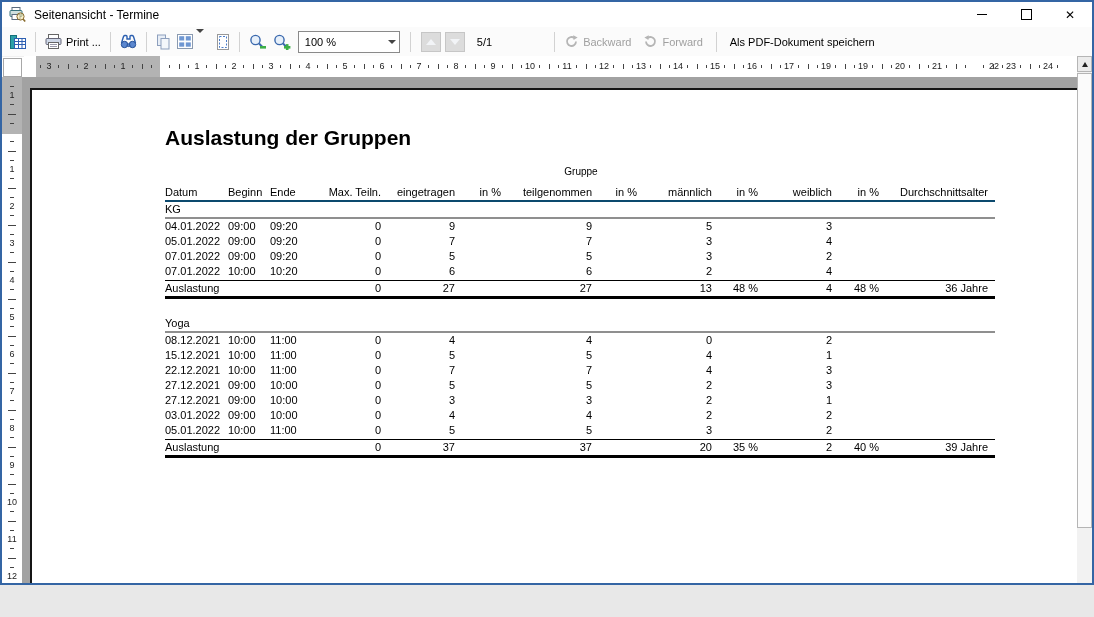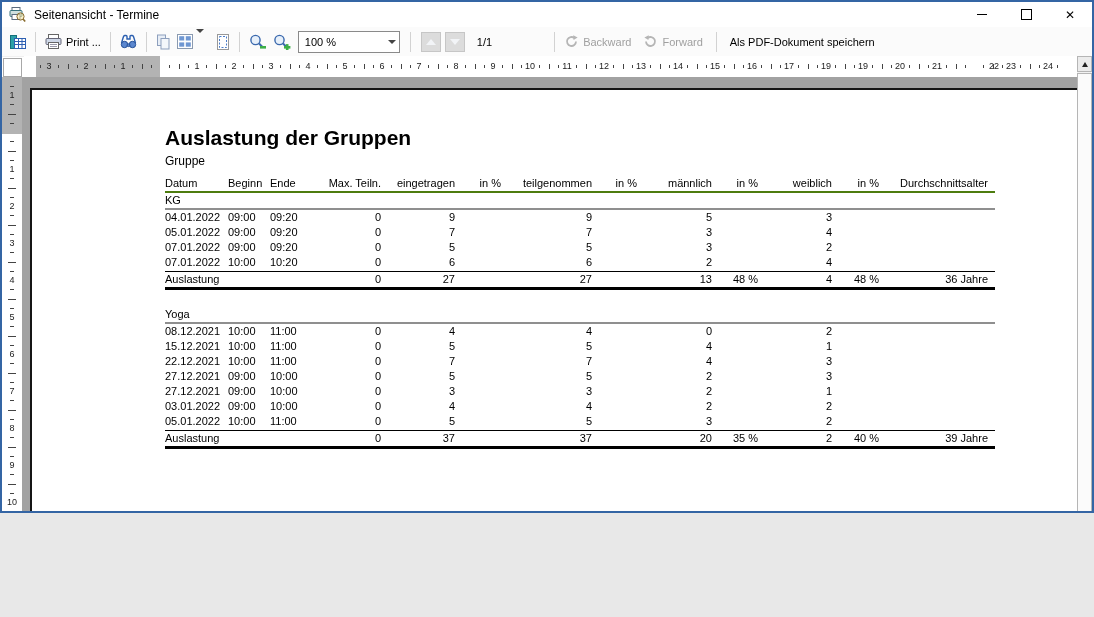--- a/index.html
+++ b/index.html
@@ -1,16 +1,16 @@
 <!DOCTYPE html>
 <html><head>
 <meta charset="utf-8">
 <style>
   html,body{margin:0;padding:0;background:#e8e8e8;font-family:"Liberation Sans",sans-serif;}
-  .win{position:relative;width:1094px;height:513px;box-sizing:border-box;border:2px solid #3465a4;background:#fff;overflow:hidden;padding-left:24px;}
+  .win{position:relative;width:1094px;height:585px;box-sizing:border-box;border:2px solid #3465a4;background:#fff;overflow:hidden;padding-left:24px;}
 
   
   .titlebar{position:absolute;left:0;top:0;right:0;height:25px;background:#fff;display:flex;align-items:center;}
   .app-icon{margin-left:7px;width:17px;height:17px;display:flex;align-items:center;}
   .title-text{margin-left:8px;font-size:12px;color:#000;}
   .win-controls{position:absolute;right:0;top:0;height:25px;display:flex;}
   .wbtn{width:44px;height:25px;display:flex;align-items:center;justify-content:center;cursor:default;}
   .glyph-min{width:10px;height:1px;background:#000;}
   .glyph-max{width:9px;height:9px;border:1px solid #000;}
   .glyph-close{font-size:12px;color:#000;line-height:1;}
@@ -45,26 +45,26 @@
   .v-tick.big{left:6px;width:8px;}
 
   
   .preview-top{position:absolute;left:20px;top:75px;width:1055px;height:11px;background:#a2a2a2;}
   .preview-left{position:absolute;left:20px;top:75px;width:8px;height:523px;background:#a2a2a2;}
   .page{position:absolute;left:28px;top:86px;width:1047px;height:512px;background:#fff;border-left:2px solid #151515;border-top:2px solid #151515;overflow:hidden;}
 
   
   .report{position:absolute;left:133px;top:36px;width:832px;color:#000;}
   .report h1{margin:0;font-size:21px;font-weight:bold;}
-  .group-label{margin-top:4px;font-size:12px;}
+  .group-label{margin-top:16px;font-size:10px;text-align:center;}
   table.rep{border-collapse:collapse;table-layout:fixed;width:830px;margin-top:8px;}
   table.rep td{font-size:11px;line-height:13px;padding:1px 0;white-space:nowrap;overflow:hidden;}
   .al{text-align:left;} .ar{text-align:right;}
   td.c12{padding-right:7px !important;}
-  .hdr-row td{border-bottom:2px solid #4d7c0f;padding-bottom:3px;}
+  .hdr-row td{border-bottom:2px solid #0c4a6e;padding-bottom:3px;}
   .name-row td{border-bottom:2px solid #8f8f8f;padding-top:8px;padding-bottom:2px;}
   .name-row.gap td{padding-top:18px;}
   .data-row.last td{border-bottom:1px solid #000;padding-bottom:2px;}
   .total-row td{border-bottom:3px solid #000;padding-top:4px;padding-bottom:4px;}
 
   
   .sb-v{position:absolute;left:1075px;top:54px;width:15px;height:544px;background:#f2f2f2;}
   .sb-h{position:absolute;left:0;top:598px;width:1075px;height:15px;background:#f2f2f2;}
   .sb-btn{position:absolute;background:#ececec;border:1px solid #b5b5b5;box-sizing:border-box;display:flex;align-items:center;justify-content:center;}
   .tri-up{width:0;height:0;border-left:3.5px solid transparent;border-right:3.5px solid transparent;border-bottom:5px solid #222;}
@@ -177,21 +177,21 @@
           <span class="caret-down"></span>
         </span>
     </span>
     <span class="tsep" style="margin-left:10px"></span>
     <span class="navbtn">
         <span class="nav-up"></span>
       </span>
     <span class="navbtn">
         <span class="nav-down"></span>
       </span>
-    <span class="pageind">1/1</span>
+    <span class="pageind">5/1</span>
     <span class="tsep" style="margin-left:62px"></span>
     <span class="tbtn disabled">
       <svg width="15" height="15" viewBox="0 0 15 15">
         <path d="M12 7.5a4.5 4.5 0 1 1-1.6-3.45" stroke="#b5b5b5" stroke-width="1.8" fill="none"></path>
         <path d="M9.2 1.2 L13.6 3.6 L9.6 5.9 Z" fill="#b5b5b5"></path>
       </svg>
       <span class="lbl">Backward</span>
     </span>
     <span class="tbtn disabled" style="margin-left:6px">
       <svg width="15" height="15" viewBox="0 0 15 15">

